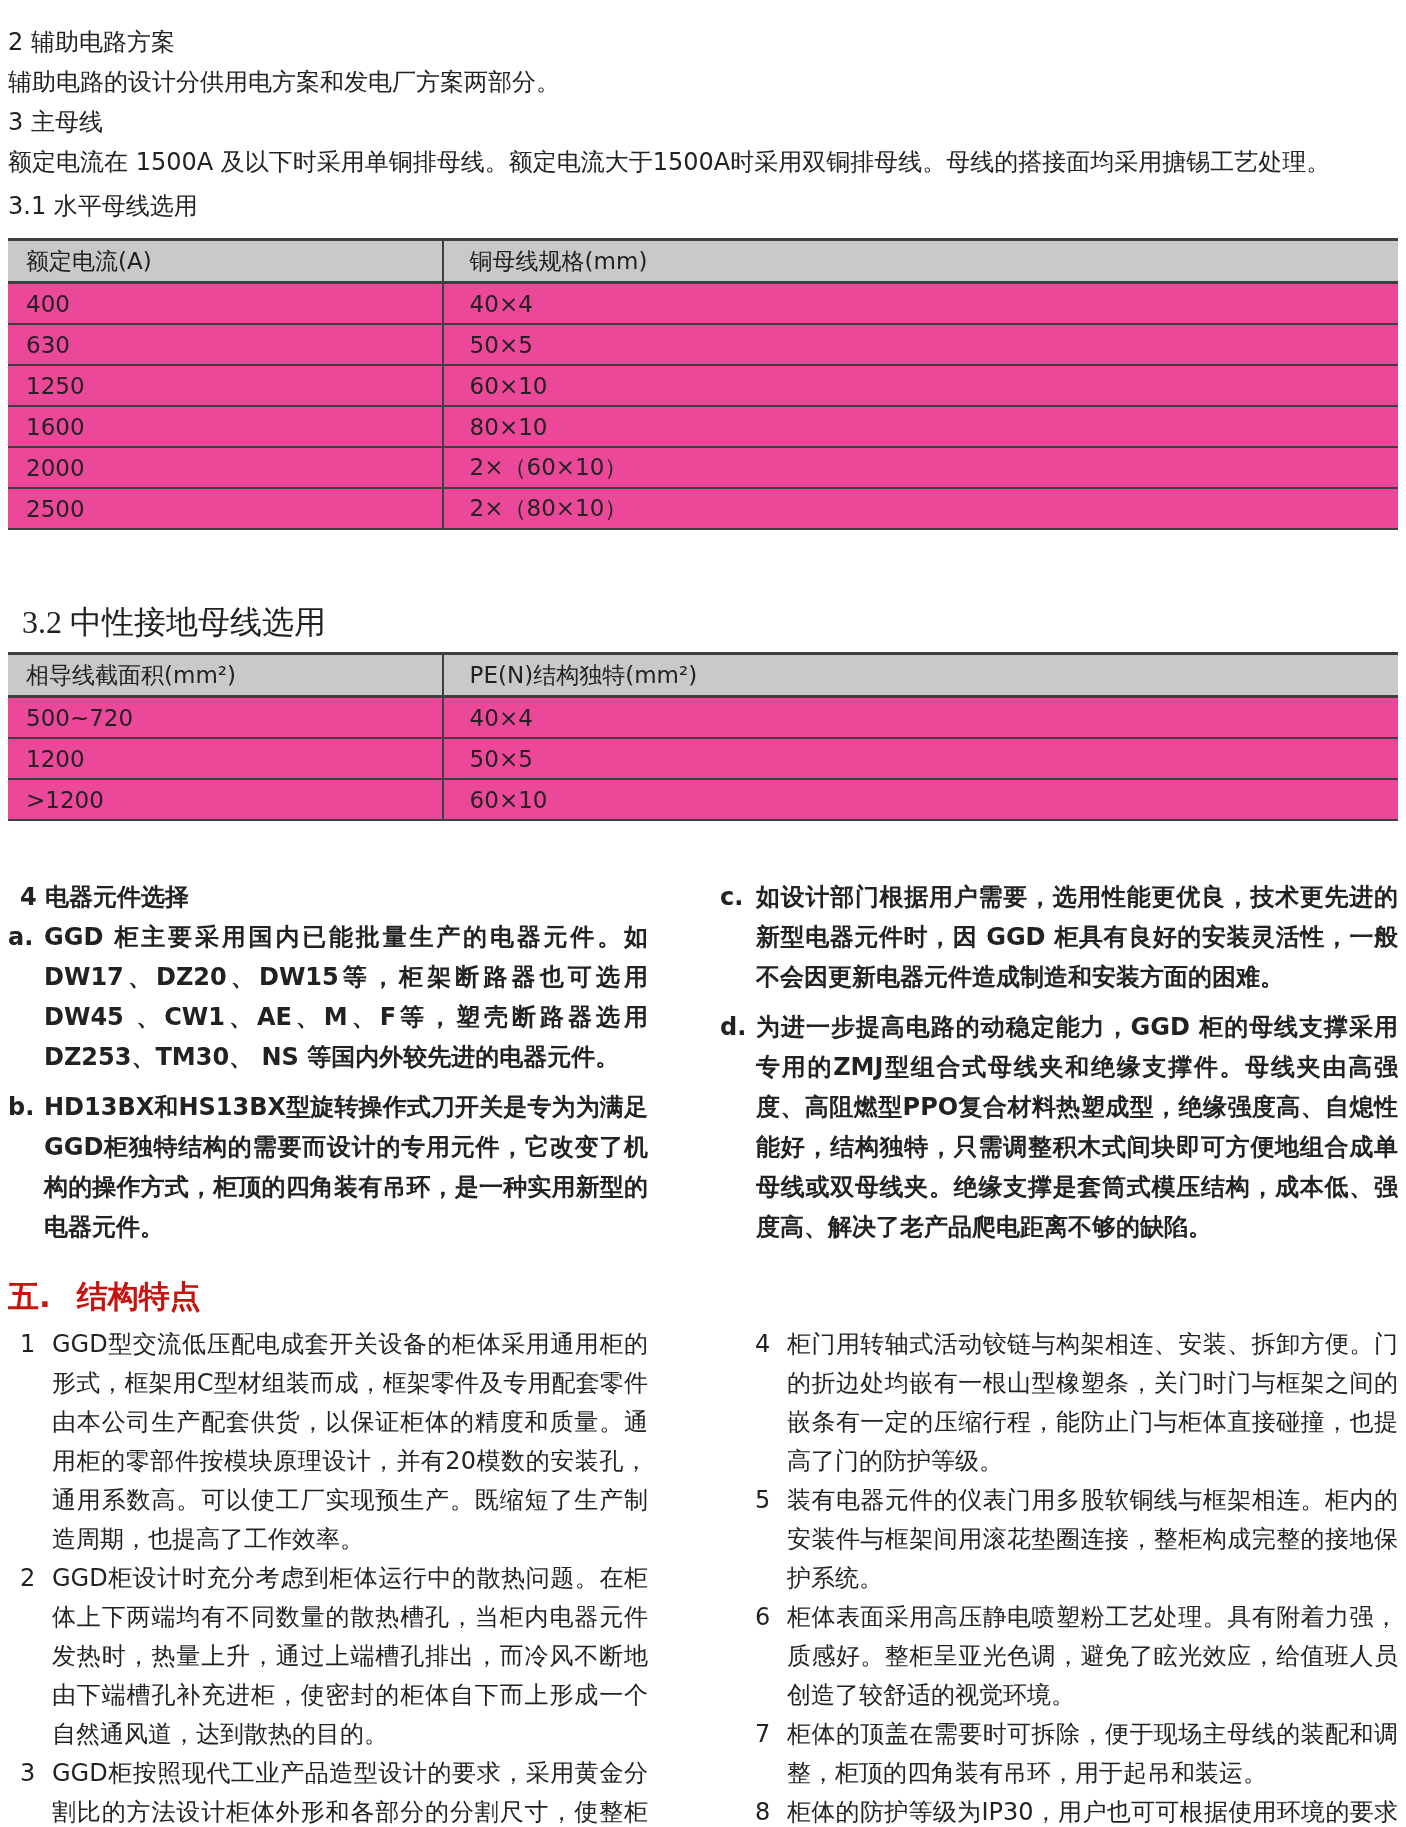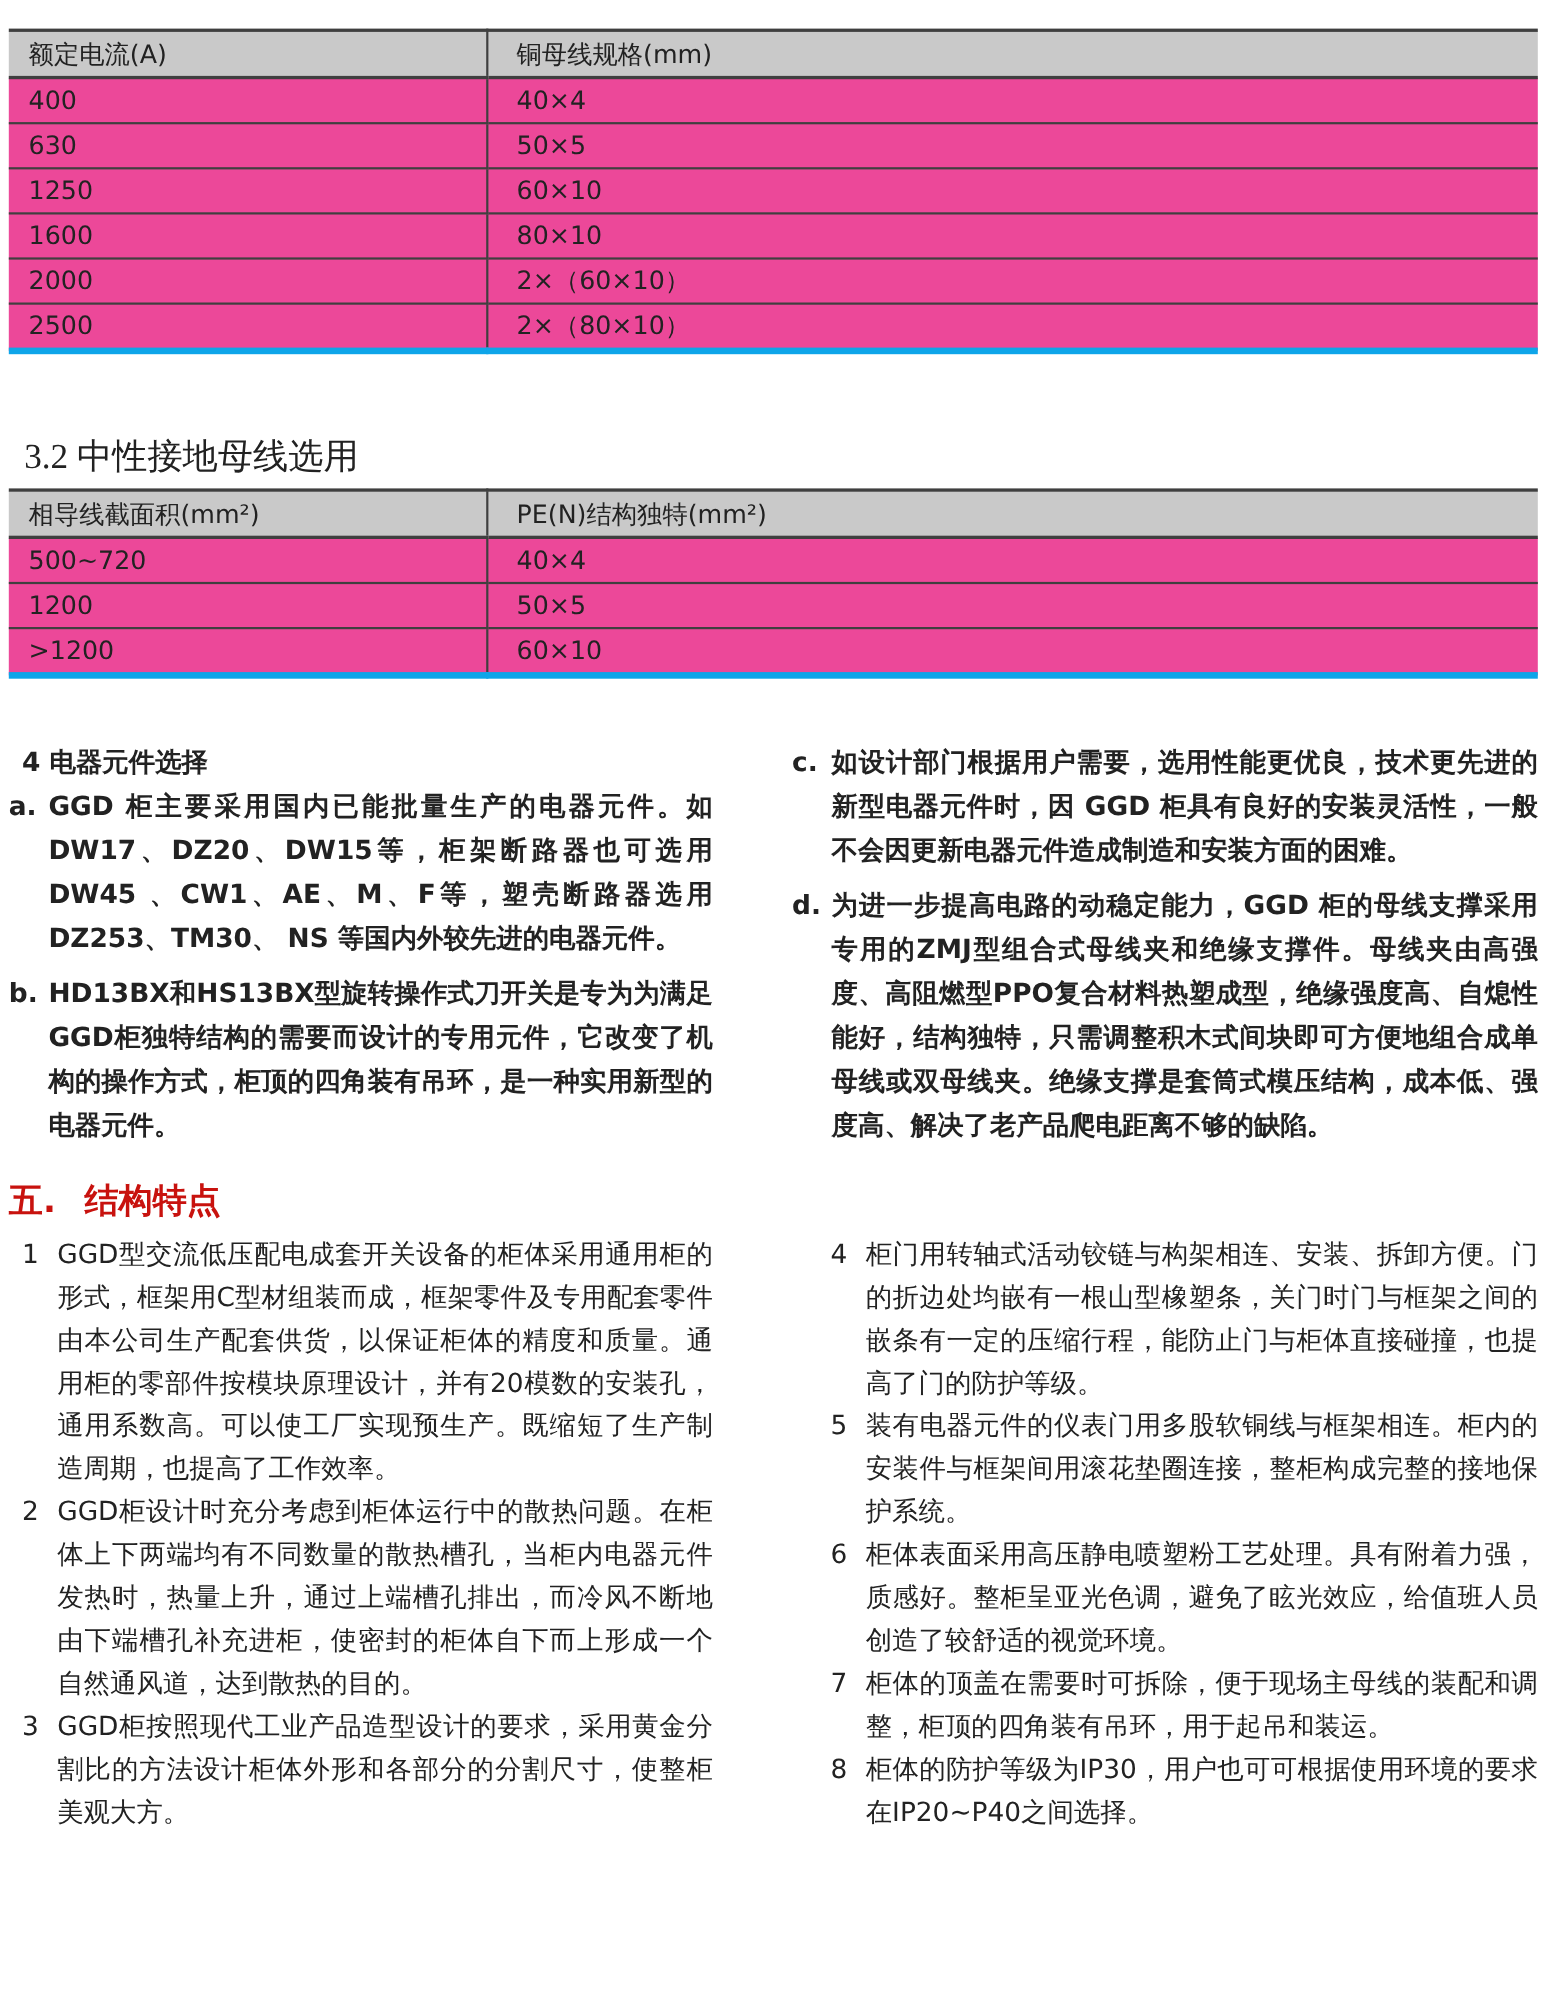--- a/index.html
+++ b/index.html
@@ -29,21 +29,21 @@
   .ml30 { margin-left: 24px; }
   .ml48 { margin-left: 40px; }
   .first-line { margin-top: 8px !important; }
   .t1-title { margin-top: 4px !important; }
   
   table.spec {
     width: 100%;
     border-collapse: collapse;
     table-layout: fixed;
     border-top: 3px solid #3f3f3f;
-    border-bottom: 6px solid #0ea5e9;
+    border-bottom: 1px solid #0ea5e9;
     font-size: 23px;
   }
   table.spec.t1 { margin-top: 12px; }
   table.spec.t2 { margin-top: 10px; }
   table.spec th, table.spec td {
     font-weight: normal;
     text-align: left;
     vertical-align: middle;
     padding: 0 0 0 18px;
     border-bottom: 2px solid #3f3f3f;
@@ -86,20 +86,27 @@
     font-weight: bold;
     line-height: 38px;
   }
   .sec5-heading .h-marker { margin-right: 26px; }
 </style>
 </head>
 <body>
 
 <div class="page">
 
+  <div class="intro">
+    <p class="ml20 first-line">2 辅助电路方案</p>
+    <p class="ml48">辅助电路的设计分供用电方案和发电厂方案两部分。</p>
+    <p class="ml20">3 主母线</p>
+    <p class="ml30">额定电流在 1500A 及以下时采用单铜排母线。额定电流大于1500A时采用双铜排母线。母线的搭接面均采用搪锡工艺处理。</p>
+    <p class="ml20 t1-title">3.1 水平母线选用</p>
+  </div>
 
   <table class="spec t1">
     <thead>
       <tr>
         <th>额定电流(A)</th>
         <th>铜母线规格(mm)</th>
       </tr>
     </thead>
     <tbody>
       <tr>

